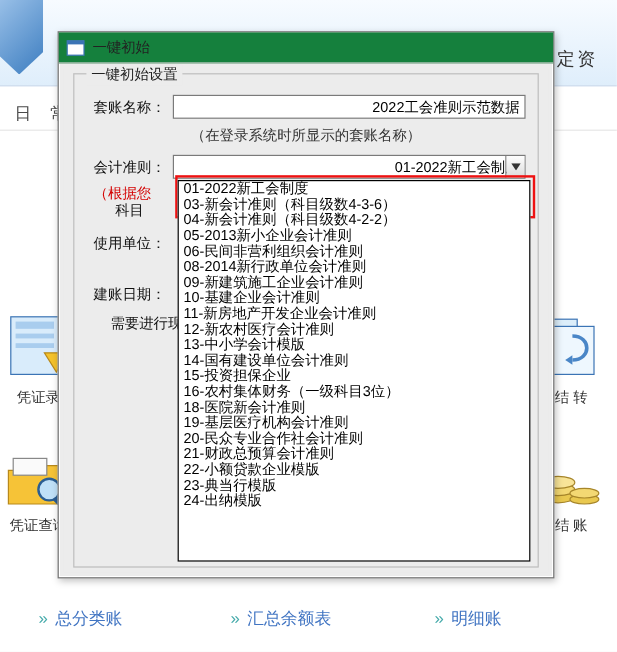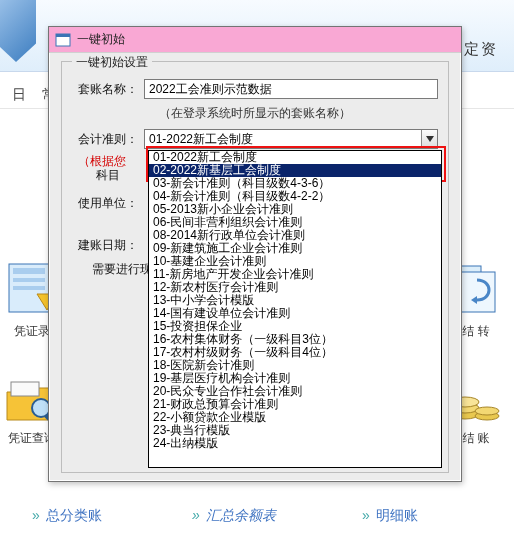--- a/index.html
+++ b/index.html
@@ -15,35 +15,35 @@
   .voucher-enter-svg { width:58px; height:58px; }
   .icon-col.left { left:-2px; top:18px;}
   .icon-col.right { right:4px; top:18px;}
   .bg-lower-icons { position:absolute; top:378px; left:0; right:0; }
   .icon-col.l2 { left:-2px; }
   .icon-col.r2 { right:4px;font-family:Liberation Serif, serif; }
   .ledgers { position:absolute; left:0; right:0; bottom:18px; display:flex; gap:0; }
   .ledgers a { flex:0 0 auto; color:#4074c2; font-size:14px; text-decoration:none; padding-left:16px; position:relative;}
   .ledgers a::before { content:"»"; position:absolute; left:2px; color:#4aa;}
   .ledgers a:nth-child(1){ margin-left:30px;}
-  .ledgers a:nth-child(2){ margin-left:88px;font-style:italic;}
+  .ledgers a:nth-child(2){ margin-left:88px;}
   .ledgers a:nth-child(3){ margin-left:84px;}
   .fixed-asset { position:absolute; right:16px; top:40px; font-size:15px; color:#333; letter-spacing:2px;}
   
   .modal { position:absolute; left:48px; top:26px; width:414px; height:456px; border:1px solid #747474; background:#ececec; box-shadow: 0 0 0 1px #fff inset, 1px 2px 6px rgba(0,0,0,.25);}
-  .titlebar { height:26px; background:#f9a8d4; display:flex; align-items:center; gap:6px; padding:0 6px; border-bottom:1px solid #d0d0d0;}
+  .titlebar { height:26px; background:#15803d; display:flex; align-items:center; gap:6px; padding:0 6px; border-bottom:1px solid #d0d0d0;}
   .titlebar .sysicon { width:16px; height:16px; display:inline-block;}
   .titlebar .ttl { font-size:12px; color:#222;}
   .body { position:absolute; left:4px; right:4px; top:30px; bottom:4px; background:#ececec;}
   .group { position:absolute; left:8px; right:8px; top:4px; bottom:4px; border:1px solid #bdbdbd;}
   .group-title { position:absolute; left:10px; top:-8px; background:#ececec; padding:0 4px; font-size:12px; color:#222;}
   .row { position:absolute; left:10px; right:10px; display:flex; align-items:center; gap:6px; height:22px;}
   .row .lbl { width:66px; text-align:right; color:#111;}
   .row .paren { color:#d40000; }
-  .row input[type=text]{ height:20px; border:1px solid #7a7a7a; padding:0 4px; font-size:12px; background:#fff;}
+  .row input[type=text]{ height:20px; border:1px solid #7a7a7a; padding:0 4px; font-size:12px; background:#fff;text-align:right;}
   .row1{ top:16px; } .row1 input{ flex:1; }
   .row2{ top:40px; justify-content:center; color:#333;}
   .row3{ top:66px; } .row3 .combo{ flex:1; position:relative;}
   .combo-input{ width:100%; height:20px; border:1px solid #7a7a7a; background:#fff; padding:0 18px 0 4px; font-size:12px;}
   .combo-btn{ position:absolute; right:1px; top:1px; width:16px; height:18px; background:linear-gradient(#fdfdfd,#dcdcdc); border-left:1px solid #8a8a8a; display:flex; align-items:center; justify-content:center; cursor:pointer;}
   .row4{ top:88px; } .row4 .paren{position:absolute; left:6px;}
   .row5{ top:102px; }
   .row6{ top:130px; }
   .row7{ top:172px;}
   .row8{ top:196px;}
@@ -161,35 +161,33 @@
       </div>
       <div class="row row7">
         <span class="lbl">建账日期：</span>
       </div>
       <div class="row row8">
         <span class="lbl" style="width:80px">需要进行现</span>
       </div>
 
       <div class="dropdown" id="dd">
           <div class="opt">01-2022新工会制度</div>
-          <div class="opt sel">02-2022新基层工会制度</div>
           <div class="opt">03-新会计准则（科目级数4-3-6）</div>
           <div class="opt">04-新会计准则（科目级数4-2-2）</div>
           <div class="opt">05-2013新小企业会计准则</div>
           <div class="opt">06-民间非营利组织会计准则</div>
           <div class="opt">08-2014新行政单位会计准则</div>
           <div class="opt">09-新建筑施工企业会计准则</div>
           <div class="opt">10-基建企业会计准则</div>
           <div class="opt">11-新房地产开发企业会计准则</div>
           <div class="opt">12-新农村医疗会计准则</div>
           <div class="opt">13-中小学会计模版</div>
           <div class="opt">14-国有建设单位会计准则</div>
           <div class="opt">15-投资担保企业</div>
           <div class="opt">16-农村集体财务（一级科目3位）</div>
-          <div class="opt">17-农村村级财务（一级科目4位）</div>
           <div class="opt">18-医院新会计准则</div>
           <div class="opt">19-基层医疗机构会计准则</div>
           <div class="opt">20-民众专业合作社会计准则</div>
           <div class="opt">21-财政总预算会计准则</div>
           <div class="opt">22-小额贷款企业模版</div>
           <div class="opt">23-典当行模版</div>
           <div class="opt">24-出纳模版</div>
         </div>
 
       <div class="cancel-btn-shadow">

